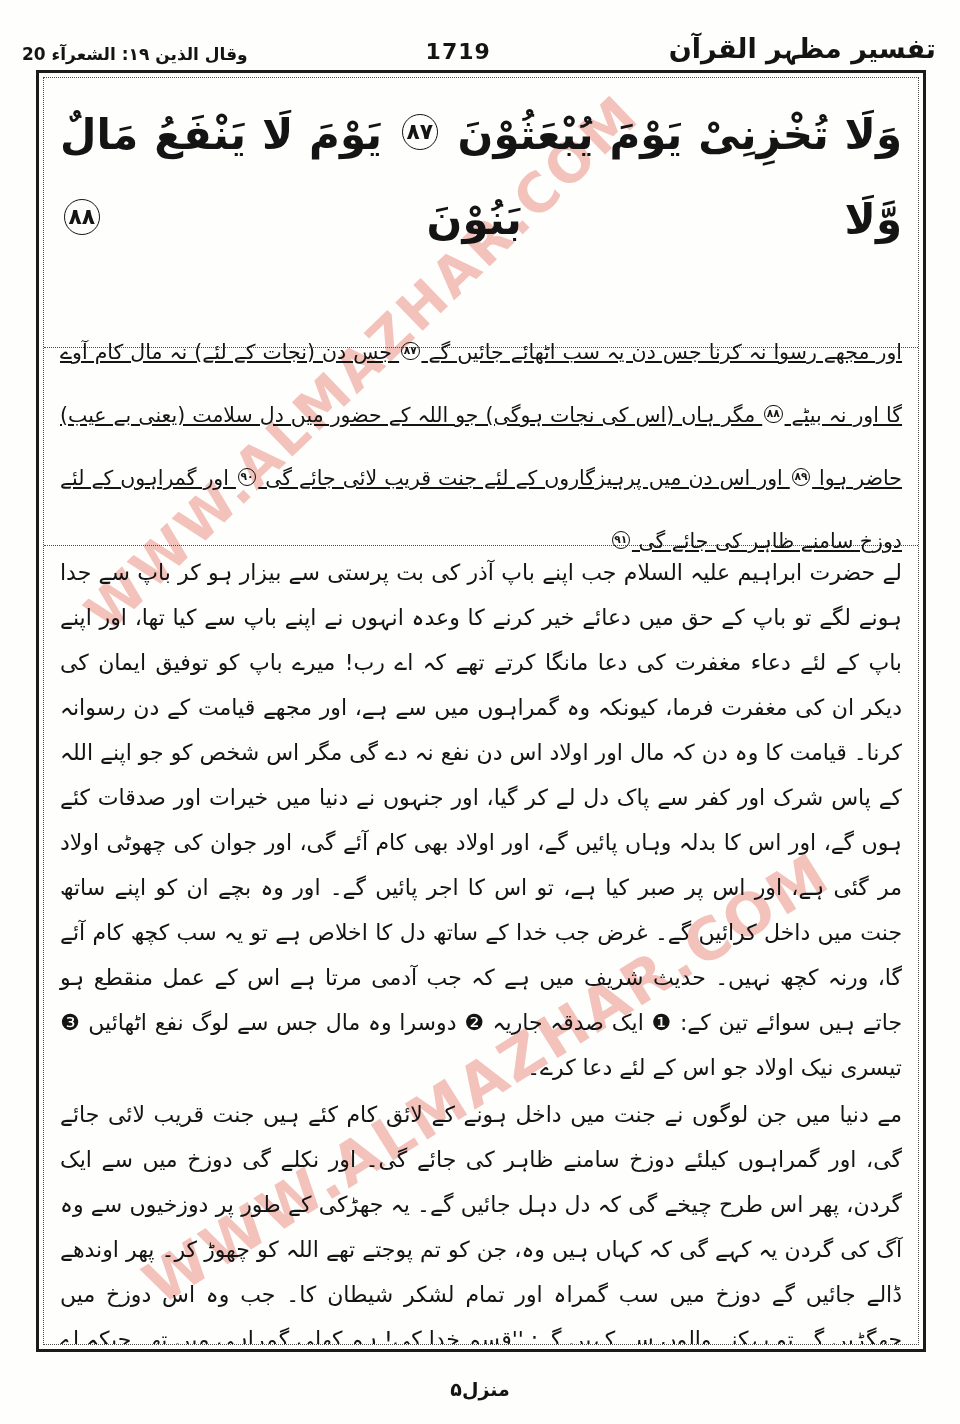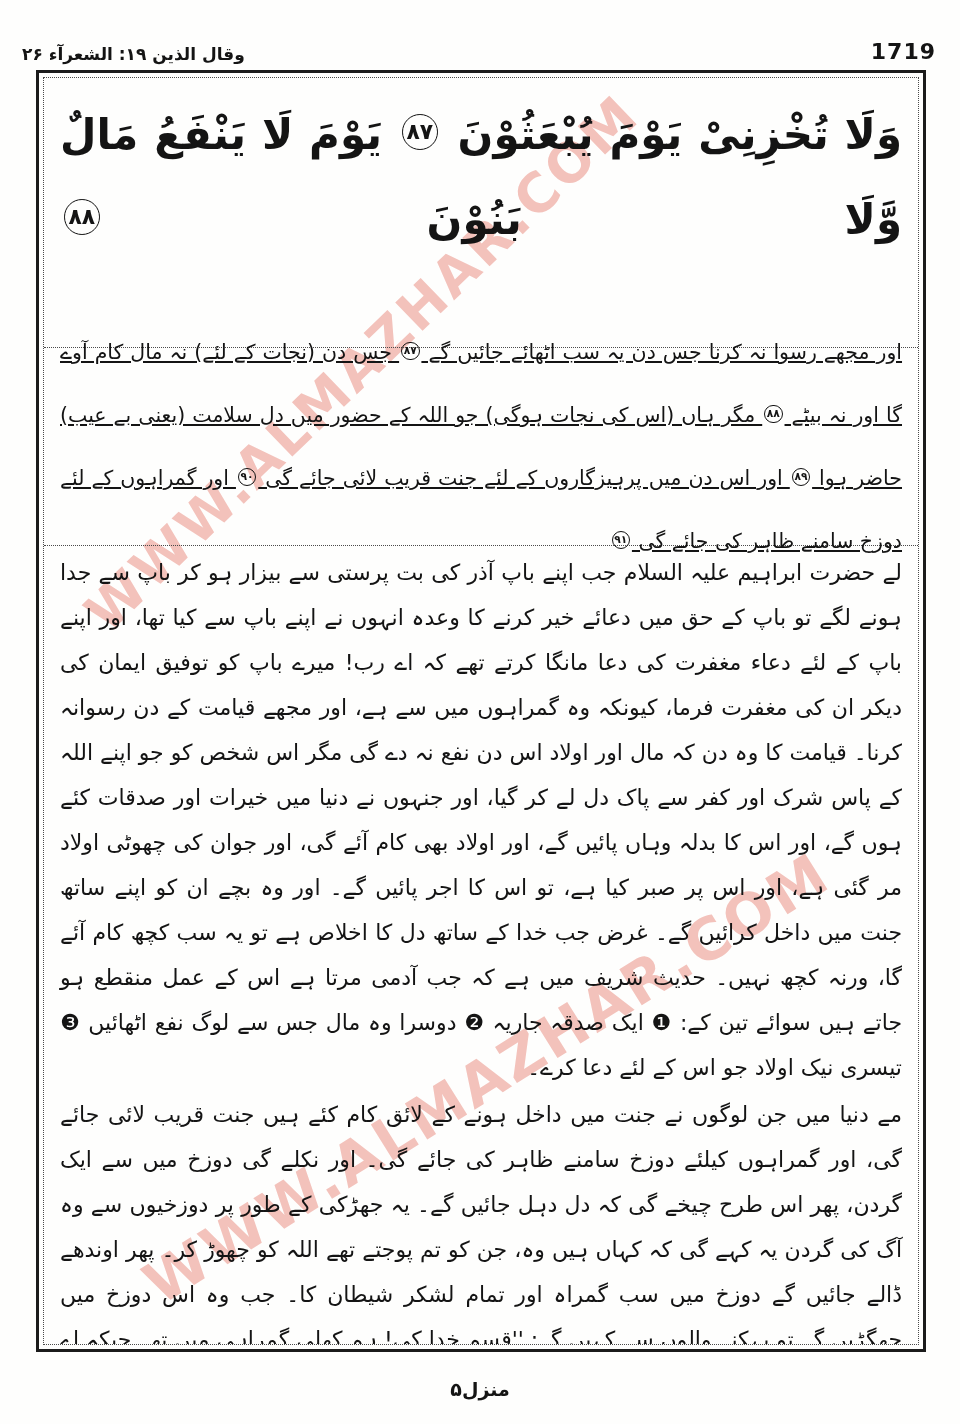--- a/index.html
+++ b/index.html
@@ -69,22 +69,23 @@
 </style>
 </head>
 <body>
 
 <div class="page">
 
   <div class="wm wm1">WWW.ALMAZHAR.COM</div>
   <div class="wm wm2">WWW.ALMAZHAR.COM</div>
 
   <div class="header">
+    <div class="book-title">تفسیر مظہر القرآن</div>
     <div class="page-number">1719</div>
-    <div class="header-ref">وقال الذین ۱۹: الشعرآء ۲۶</div>
+    <div class="header-ref">وقال الذین ۱۹: الشعرآء 20</div>
   </div>
 
   <div class="main-box">
     <div class="inner-box">
 
       <div class="sec sec-verses">
         <div class="ayah-line wrap-vnum">وَلَا تُخْزِنِیْ یَوْمَ یُبْعَثُوْنَ <span class="vnum">۸۷</span> یَوْمَ لَا یَنْفَعُ مَالٌ وَّلَا بَنُوْنَ <span class="vnum">۸۸</span></div>
       </div>
 
       <div class="sec sec-translation">

